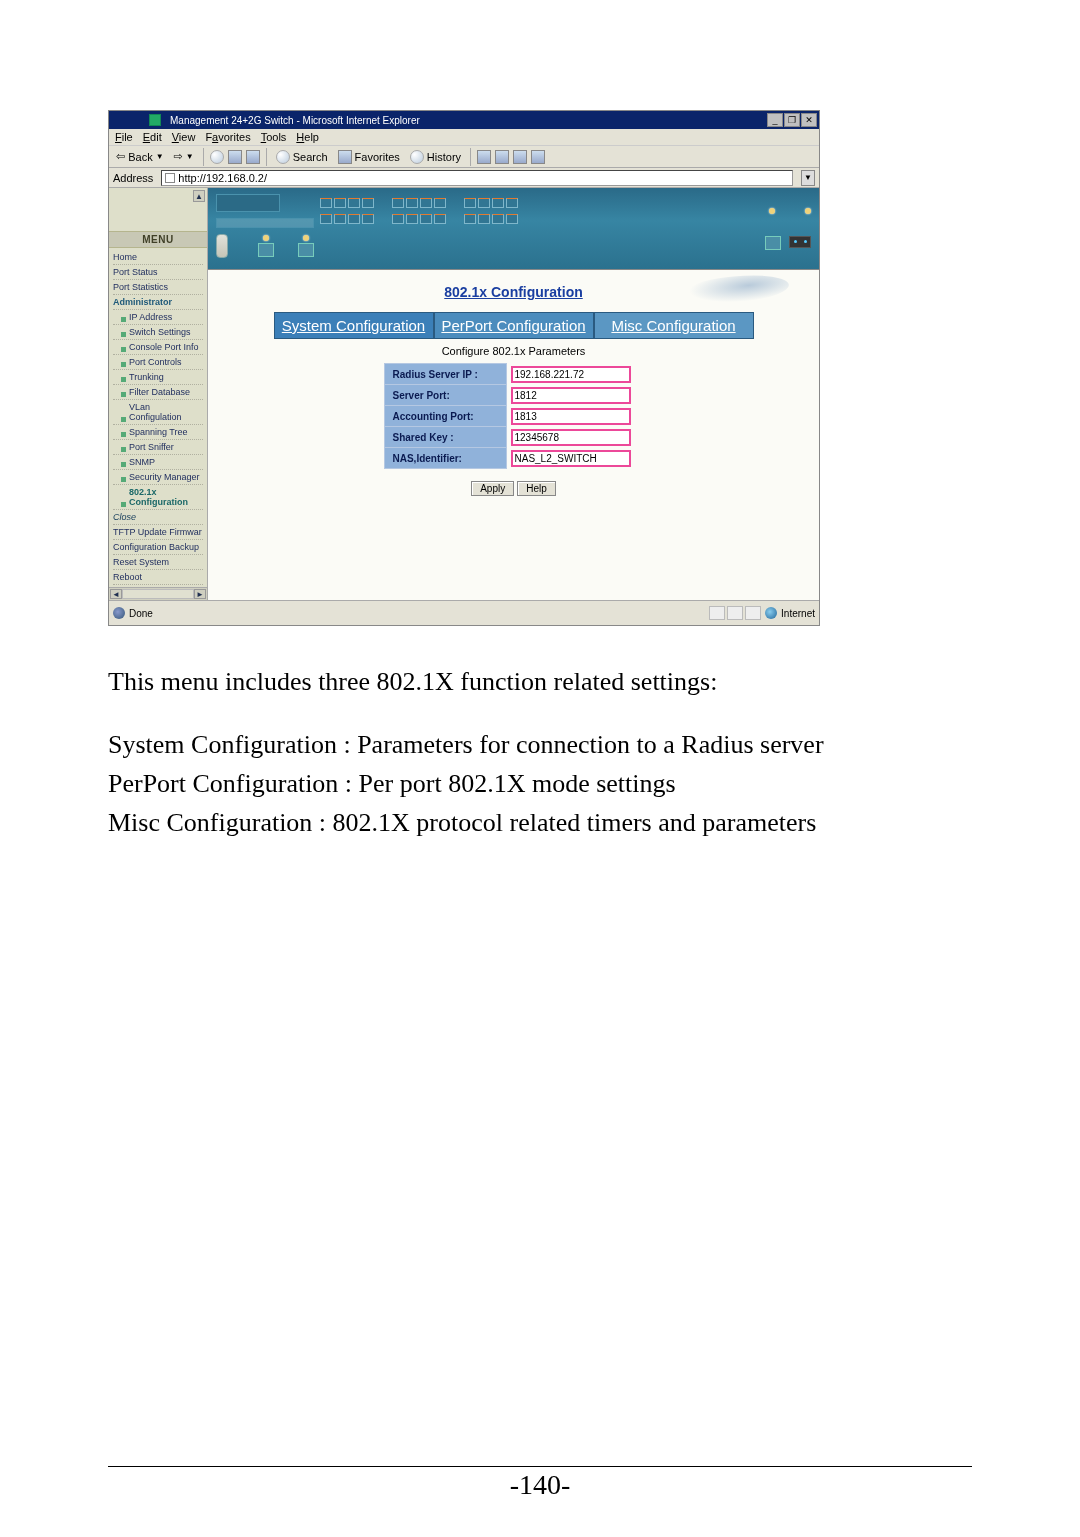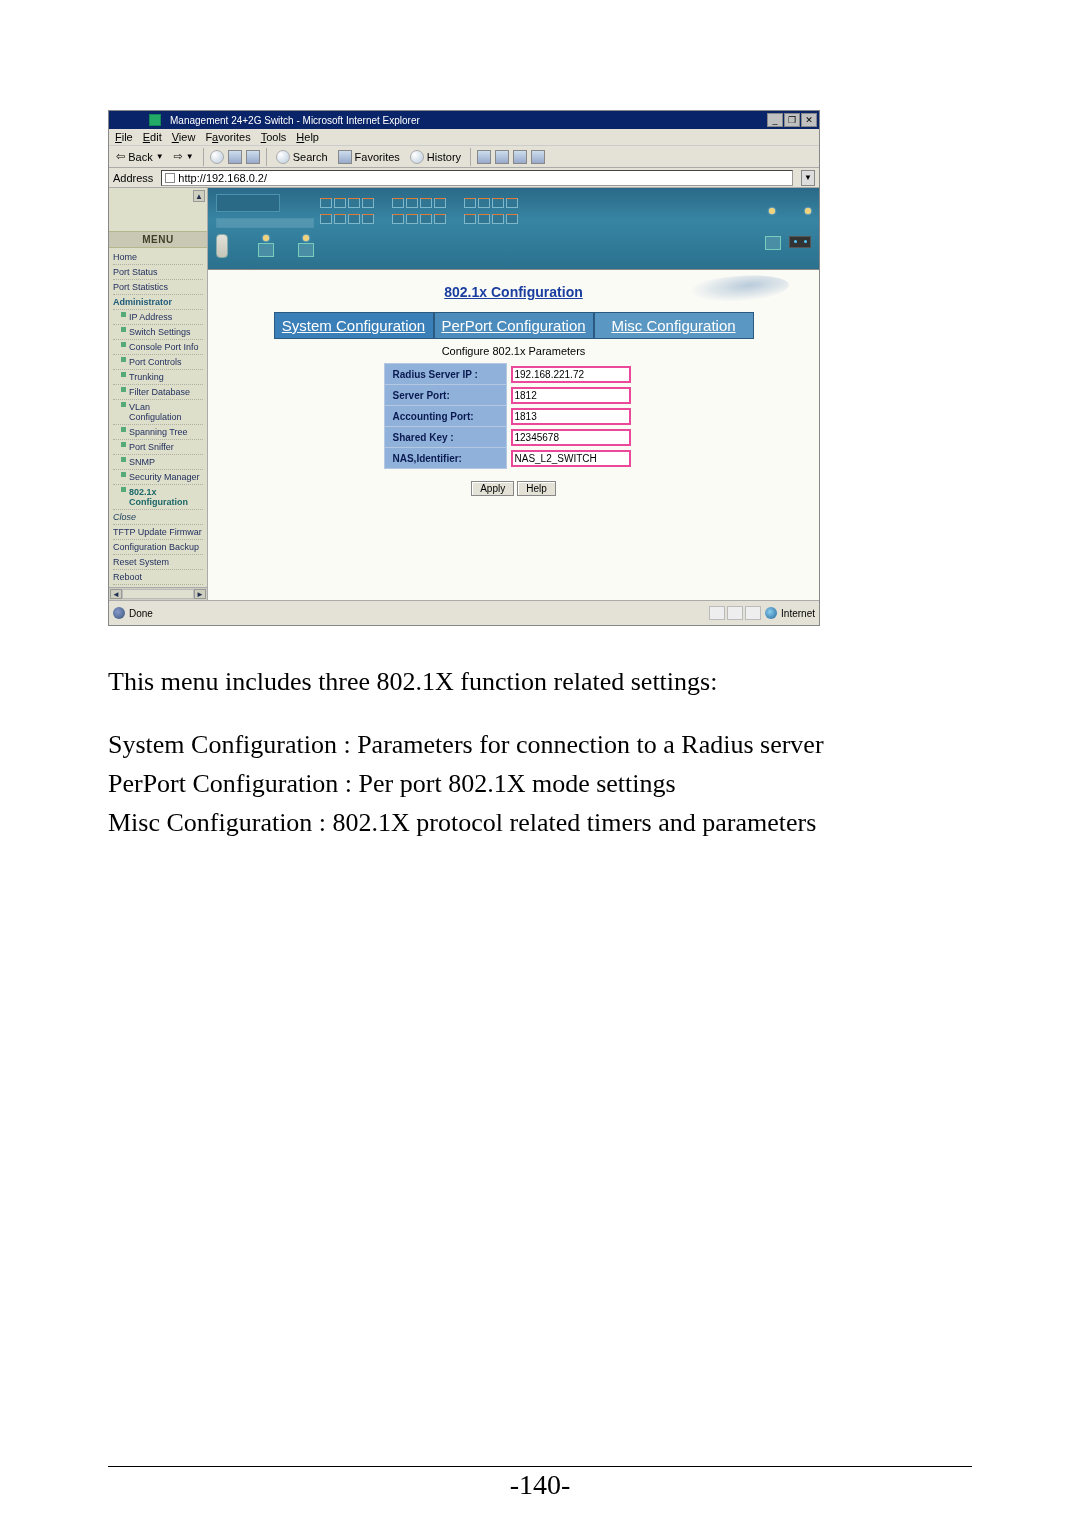--- a/index.html
+++ b/index.html
@@ -53,21 +53,21 @@
     display: flex; flex-direction: column;
   }
   .sidebar-top { height: 86px; display: flex; align-items: flex-start; justify-content: flex-end; padding: 2px; }
   .sb-arrow-up { width: 12px; height: 12px; background: #cfcfc0; border: 1px solid #999; font-size: 8px; display:flex; align-items:center; justify-content:center; }
   .menu-header {
     background: #c8c8b5; color: #404028; font-weight: bold; text-align: center;
     border-top: 1px solid #b5b58e; border-bottom: 1px solid #b5b58e; padding: 2px 0; font-size: 10px;
     letter-spacing: .5px;
   }
   .menu-list { padding: 2px 4px; }
-  .menu-item { color: #1c2a5c; padding: 2px 0; border-bottom: 1px dotted #b0b0a0; display:flex; align-items:flex-start; gap:3px; }
+  .menu-item { color: #1c2a5c; padding: 2px 0; border-bottom: 1px dotted #b0b0a0; display:flex; align-items:flex-end; gap:3px; }
   .menu-sub { padding-left: 8px; font-size: 9px; }
   .mi-open { color: #1f5a7a; font-weight: bold; }
   .mi-active { color: #1b6868; font-weight: bold; }
   .mi-close { color: #204560; font-style: italic; text-align: right; padding-right: 2px; }
   .sb-bottom-scroll { margin-top: auto; display:flex; align-items:center; justify-content:space-between; padding:1px; background:#d0d0c0; border-top:1px solid #aaa; height:14px;}
   .sb-bottom-scroll div { width:12px; height:10px; background:#cfcfc0; border:1px solid #999; font-size:8px; display:flex; align-items:center; justify-content:center;}
 
   .main {
     flex: 1; background: #fbfbf6; position: relative; overflow: hidden;
   }

